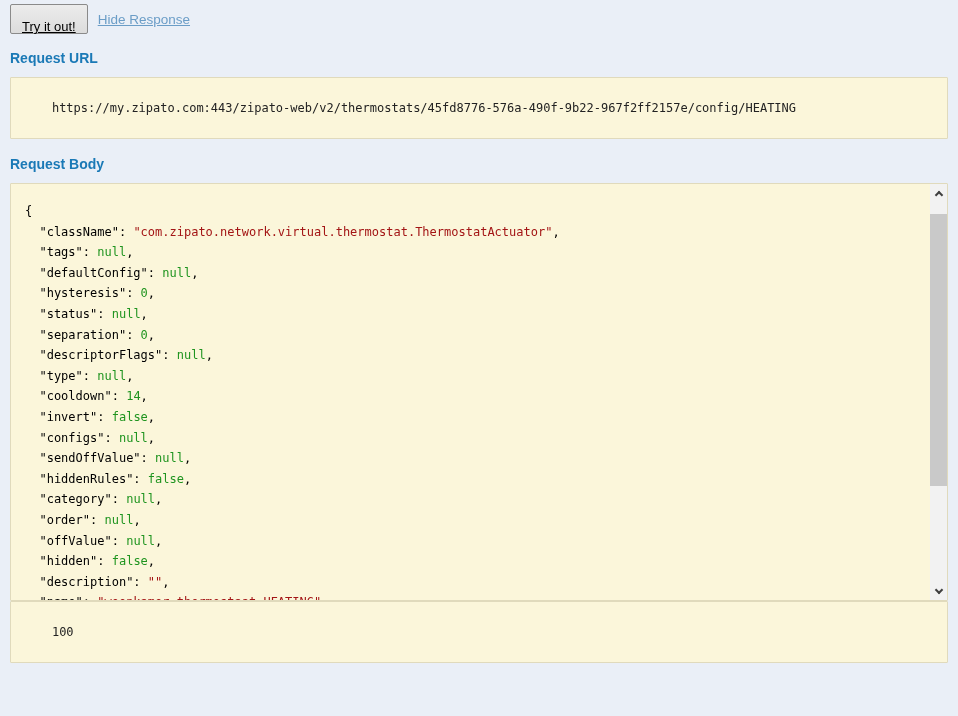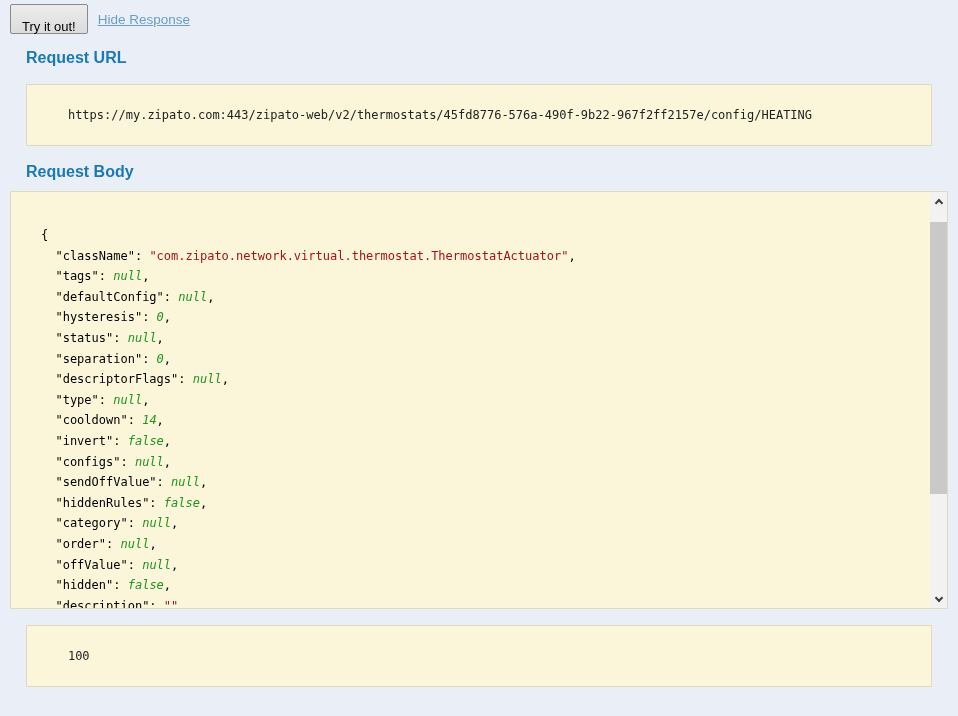--- a/index.html
+++ b/index.html
@@ -14,48 +14,48 @@
     width:958px;height:716px;overflow:hidden;
     background:var(--page-bg);
     font-family:"Liberation Sans",sans-serif;
   }
   .wrap{padding:5px 10px 0 10px;}
   .actions{display:flex;align-items:center;height:28px;}
   .try-btn{
     height:28px;padding:14px 11px;font-size:13px;color:#000;
     font-family:"Liberation Sans",sans-serif;
     background:linear-gradient(#ececec,#dcdcdc);
-    border:1px solid #8a8a8a;border-radius:2px;cursor:pointer;
+    border:1px solid #8a8a8a;border-radius:2px;cursor:pointer;text-decoration:underline;
   }
   .hide-link{
     margin-left:10px;font-size:13.5px;color:var(--link);
     text-decoration:underline;cursor:pointer;text-align:center;
   }
   h2.sec{
-    margin:15px 0 9px 16px;font-size:16px;line-height:20px;
+    margin:15px 0 9px 0;font-size:14px;line-height:20px;
     font-weight:bold;color:var(--heading);
   }
   .box{
     background:var(--panel-bg);border:1px solid var(--panel-border);
     border-radius:1px;
   }
   .box.simple{padding:9px 12px;}
   .mono, pre.code{
     font-family:"DejaVu Sans Mono","Liberation Mono",monospace;
     font-size:12px;line-height:14px;color:var(--code-text);
-    white-space:pre;margin:16px;
+    white-space:pre;margin:0;
   }
   .box.scrollbox{height:418px;position:relative;overflow:hidden;padding:0;}
   pre.code.json{
     line-height:20.6px;color:var(--json-plain);
     padding:17px 30px 0 14px;overflow:hidden;height:100%;
   }
   .tk-p{color:var(--json-plain);}
   .tk-s{color:var(--json-string);}
-  .tk-l{color:var(--json-literal);font-style:italic;}
+  .tk-l{color:var(--json-literal);}
   
   .sbar{
     position:absolute;top:0;right:0;bottom:0;width:17px;
     background:var(--scrollbar-track);
     display:flex;flex-direction:column;
   }
   .sb-btn{flex:0 0 17px;display:flex;align-items:center;justify-content:center;cursor:pointer;}
   .sb-track{flex:1 1 auto;position:relative;}
   .sb-thumb{position:absolute;top:13px;left:0;right:0;height:272px;background:var(--scrollbar-thumb);cursor:pointer;}
   .chev{width:6px;height:6px;border:solid var(--scrollbar-arrow);border-width:0 2px 2px 0;display:inline-block;}

